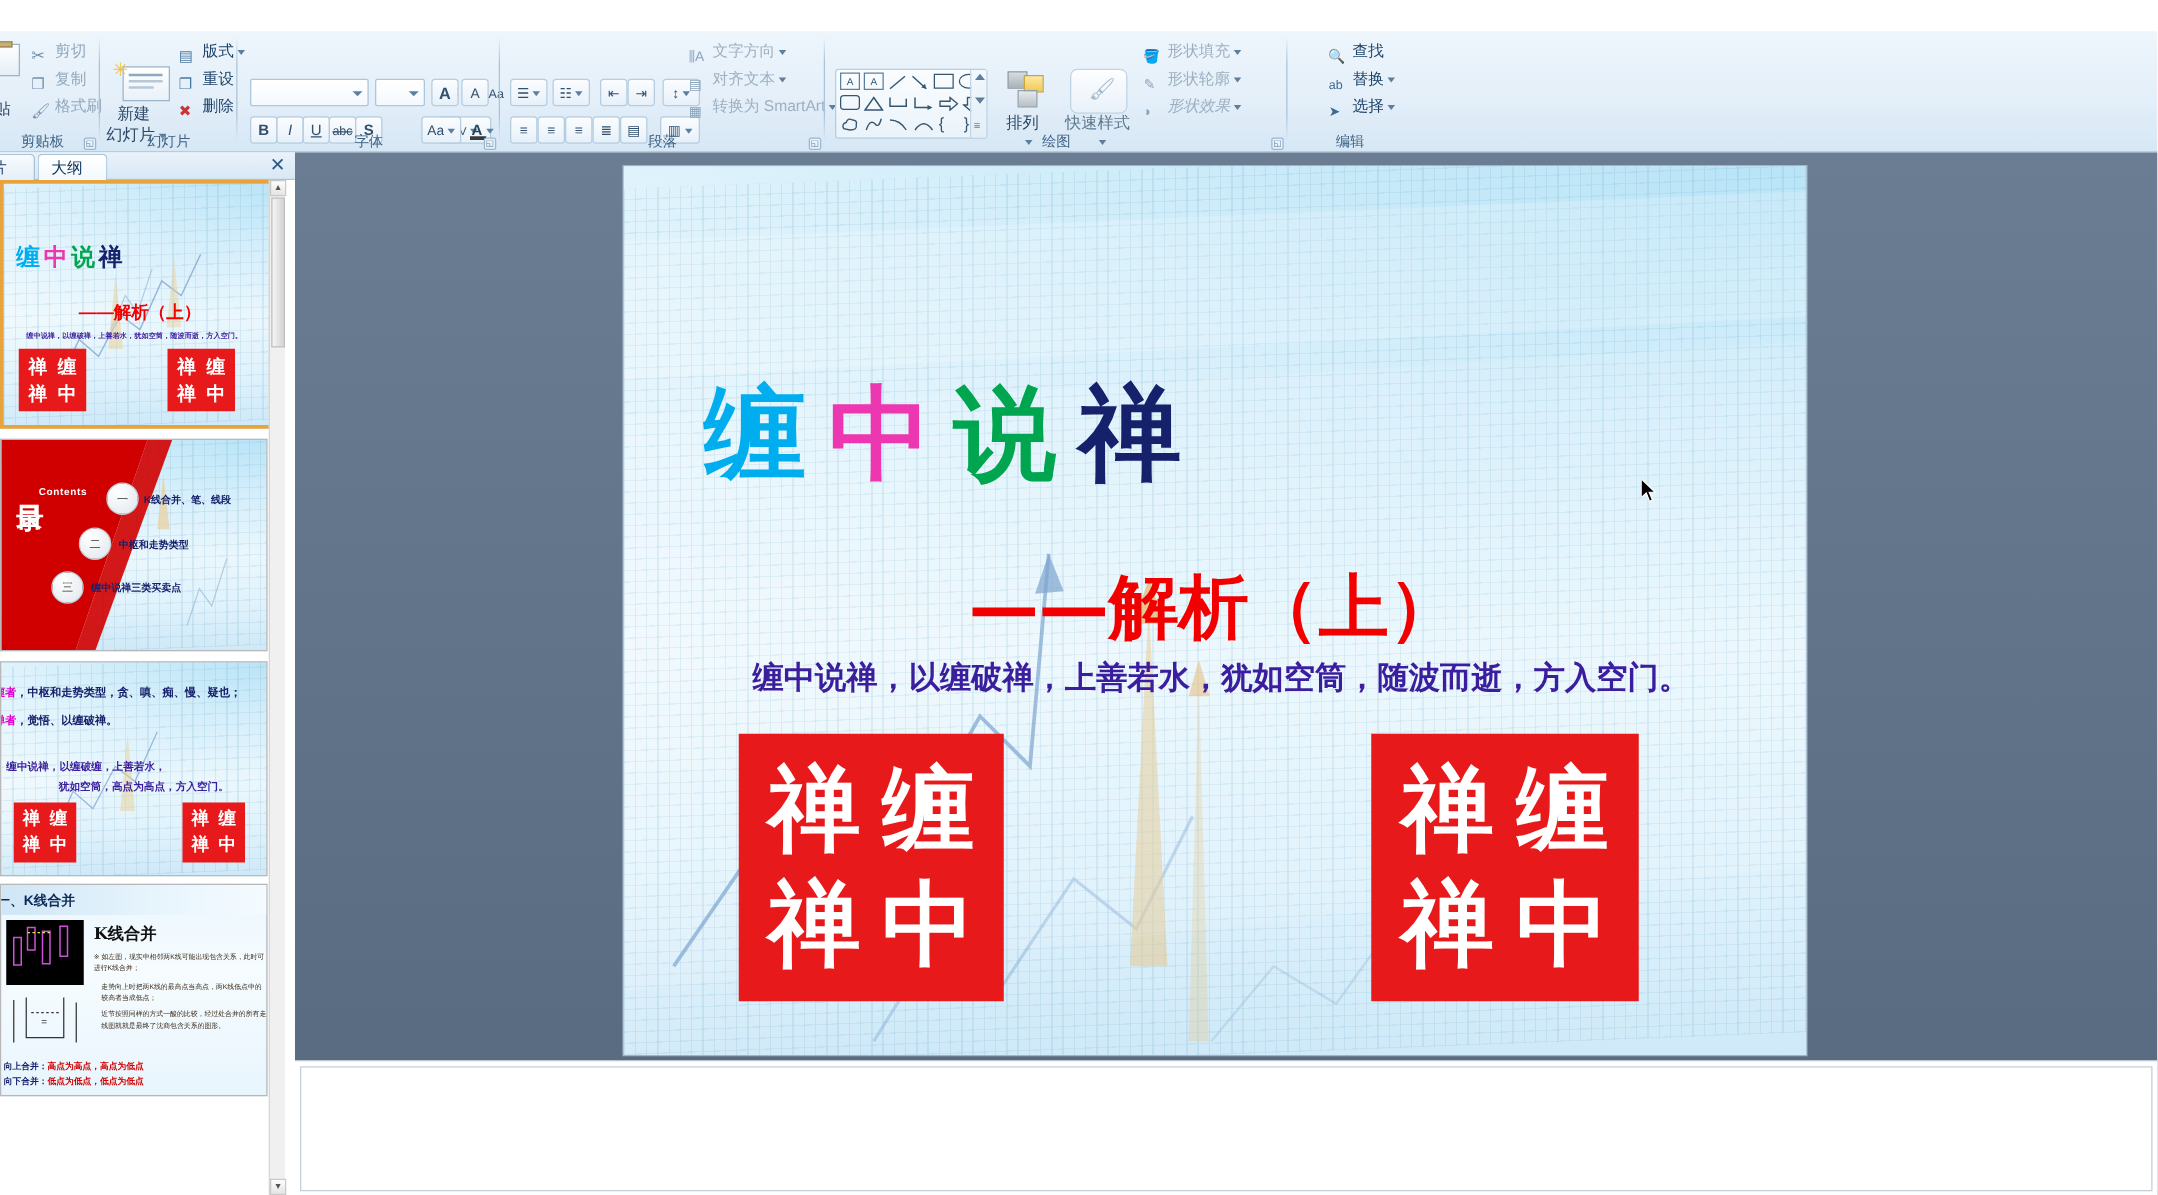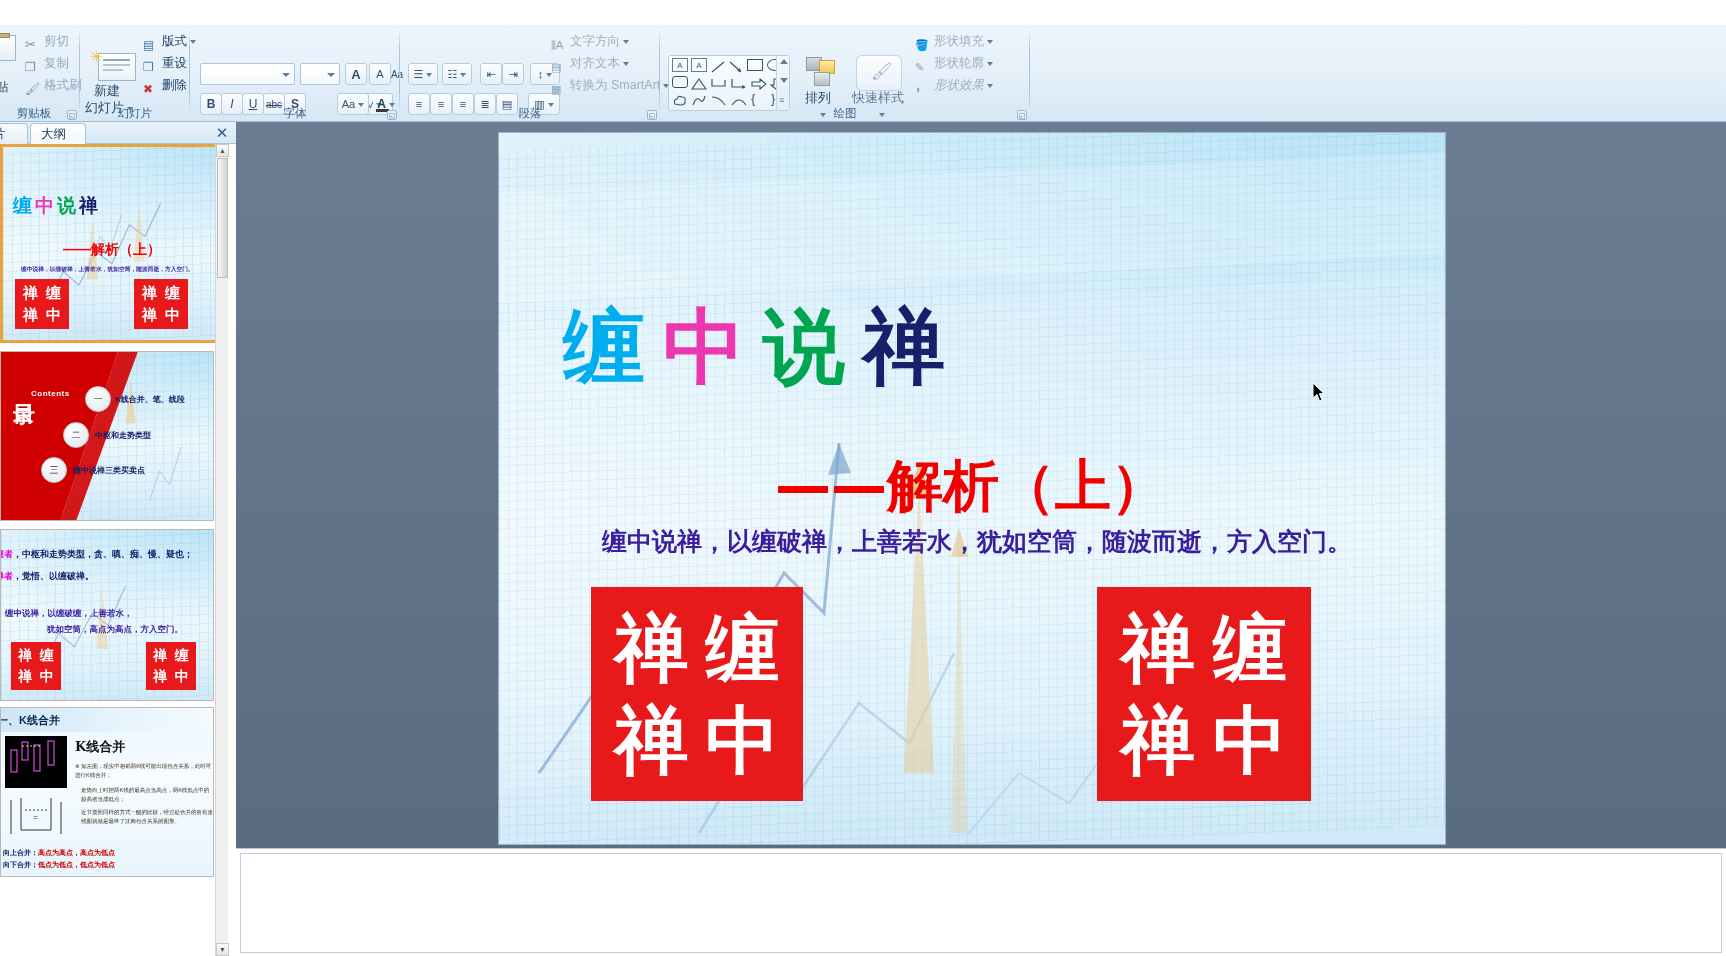--- a/index.html
+++ b/index.html
@@ -386,20 +386,32 @@
       </div>
       <div class="minibtn" style="left:252px;top:50px;">
         <span class="ricon-sm" style="color:#8aa4ba;font-size:11px;line-height:16px;">◗</span><span style="color:#9db0c2;font-style:italic;">形状效果</span><span class="caret-dn"></span>
       </div>
 
       <div class="glabel">绘图</div>
       <div class="gdlg">◱</div>
       <div class="gsep"></div>
     </div>
 
+    <div class="rgroup" style="left:1030px;width:100px;">
+      <div class="minibtn" style="left:30px;top:6px;">
+        <span class="ricon-sm" style="color:#3d6a94;font-size:11px;line-height:16px;">🔍</span><span style="color:#1d4268;">查找</span>
+      </div>
+      <div class="minibtn" style="left:30px;top:28px;">
+        <span class="ricon-sm" style="color:#3d6a94;font-size:10px;line-height:16px;">ab</span><span style="color:#1d4268;">替换</span><span class="caret-dn"></span>
+      </div>
+      <div class="minibtn" style="left:30px;top:50px;">
+        <span class="ricon-sm" style="color:#3d6a94;font-size:11px;line-height:16px;">➤</span><span style="color:#1d4268;">选择</span><span class="caret-dn"></span>
+      </div>
+      <div class="glabel">编辑</div>
+    </div>
   </div>
 
   <div class="editorbg"></div>
 
   <div class="leftpane">
     <div class="panetabs">
       <div class="ptab" style="left:-18px;width:46px;"><span>片</span></div>
       <div class="ptab active" style="left:30px;width:56px;"><span>大纲</span></div>
       <div class="pane-close">✕</div>
     </div>

